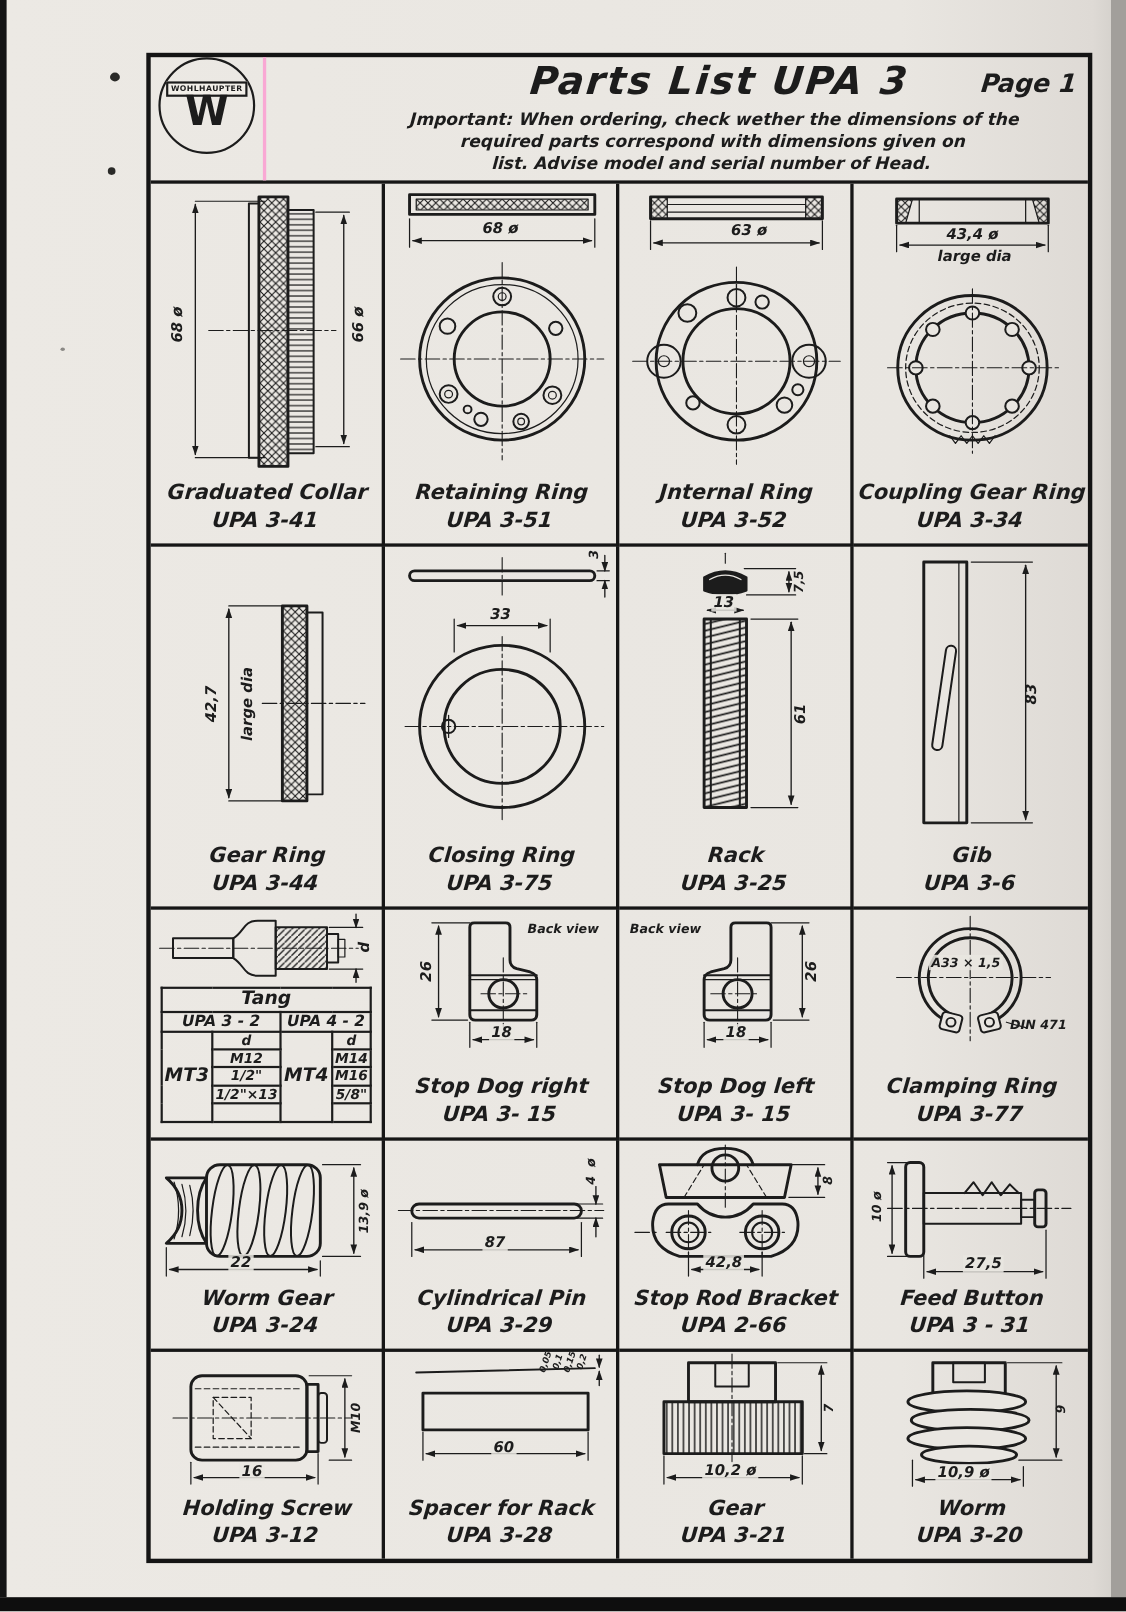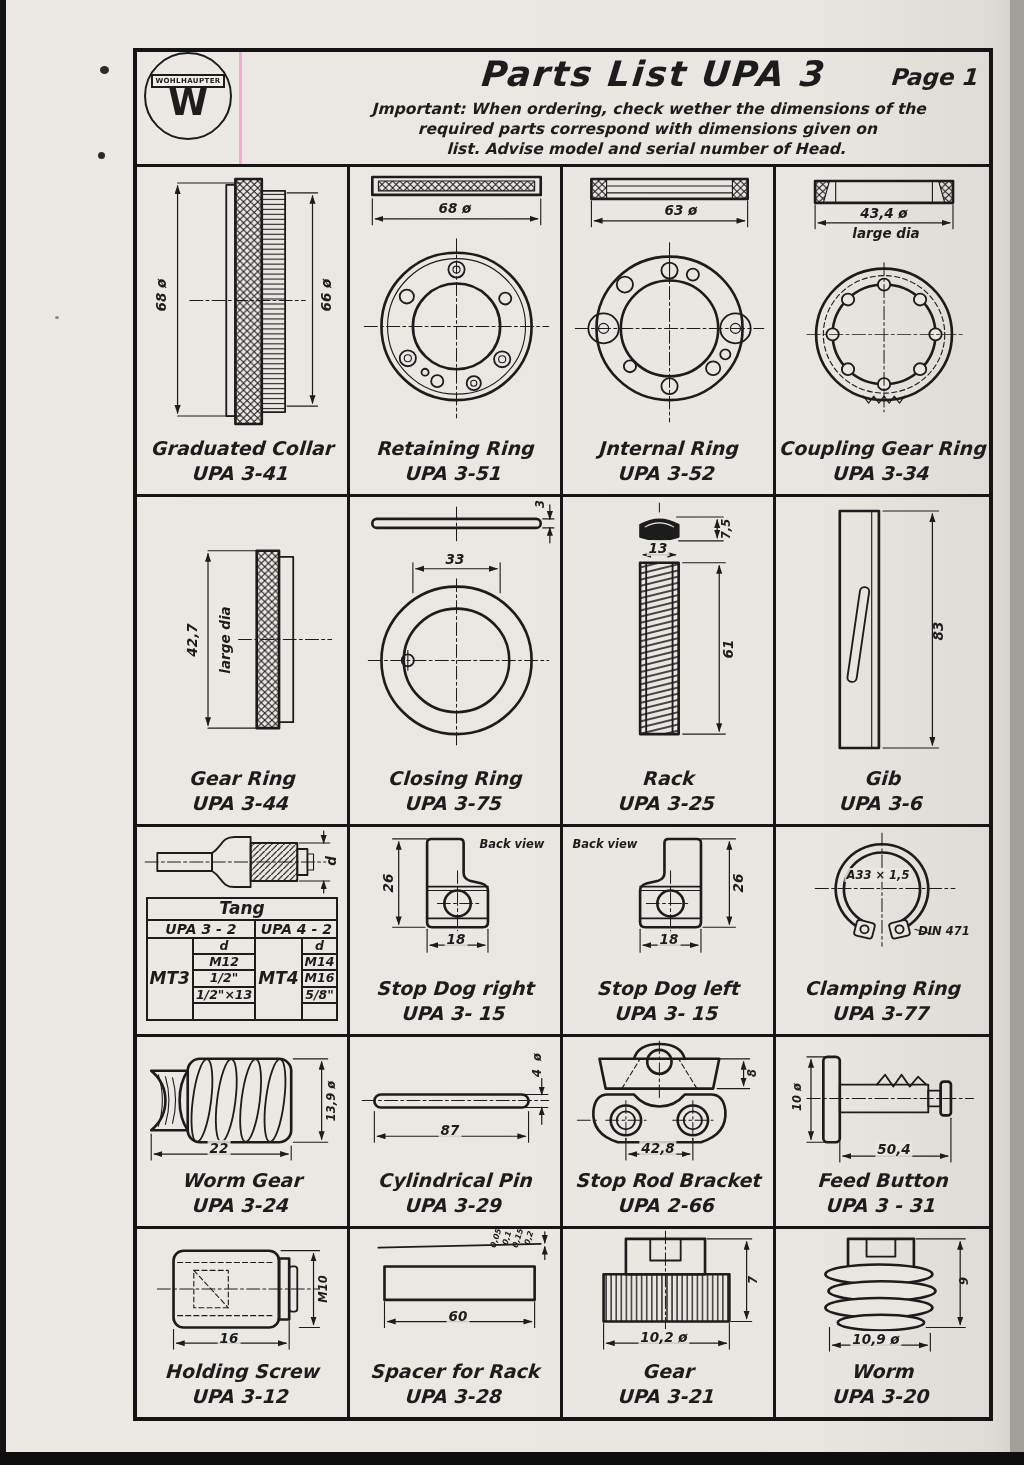--- a/index.html
+++ b/index.html
@@ -549,21 +549,21 @@
           <rect class="o" x="160" y="45" width="10" height="34" rx="3"></rect>
           <line class="c" x1="30" y1="62" x2="192" y2="62"></line>
           <line class="t" x1="30" y1="20" x2="48" y2="20"></line>
           <line class="t" x1="30" y1="106" x2="48" y2="106"></line>
           <line class="dm" x1="34" y1="23" x2="34" y2="103" marker-start="url(#ar)" marker-end="url(#ar)"></line>
           <line class="t" x1="62" y1="80" x2="62" y2="126"></line>
           <line class="t" x1="170" y1="82" x2="170" y2="126"></line>
           <line class="dm" x1="65" y1="120" x2="167" y2="120" marker-start="url(#ar)" marker-end="url(#ar)"></line>
         </svg>
         <span class="dim rot sm" style="left:21px;top:60px">10 ø</span>
-        <span class="dim bg" style="left:118px;top:112px">50,4</span>
+        <span class="dim bg" style="left:118px;top:112px">27,5</span>
       </div>
       <div class="cap">
         <div>Feed Button</div>
         <div>UPA 3 - 31</div>
       </div>
     </div>
 
     <div class="cell lastrow">
       <div class="d">
         <svg viewBox="0 0 207 130" preserveAspectRatio="none">

